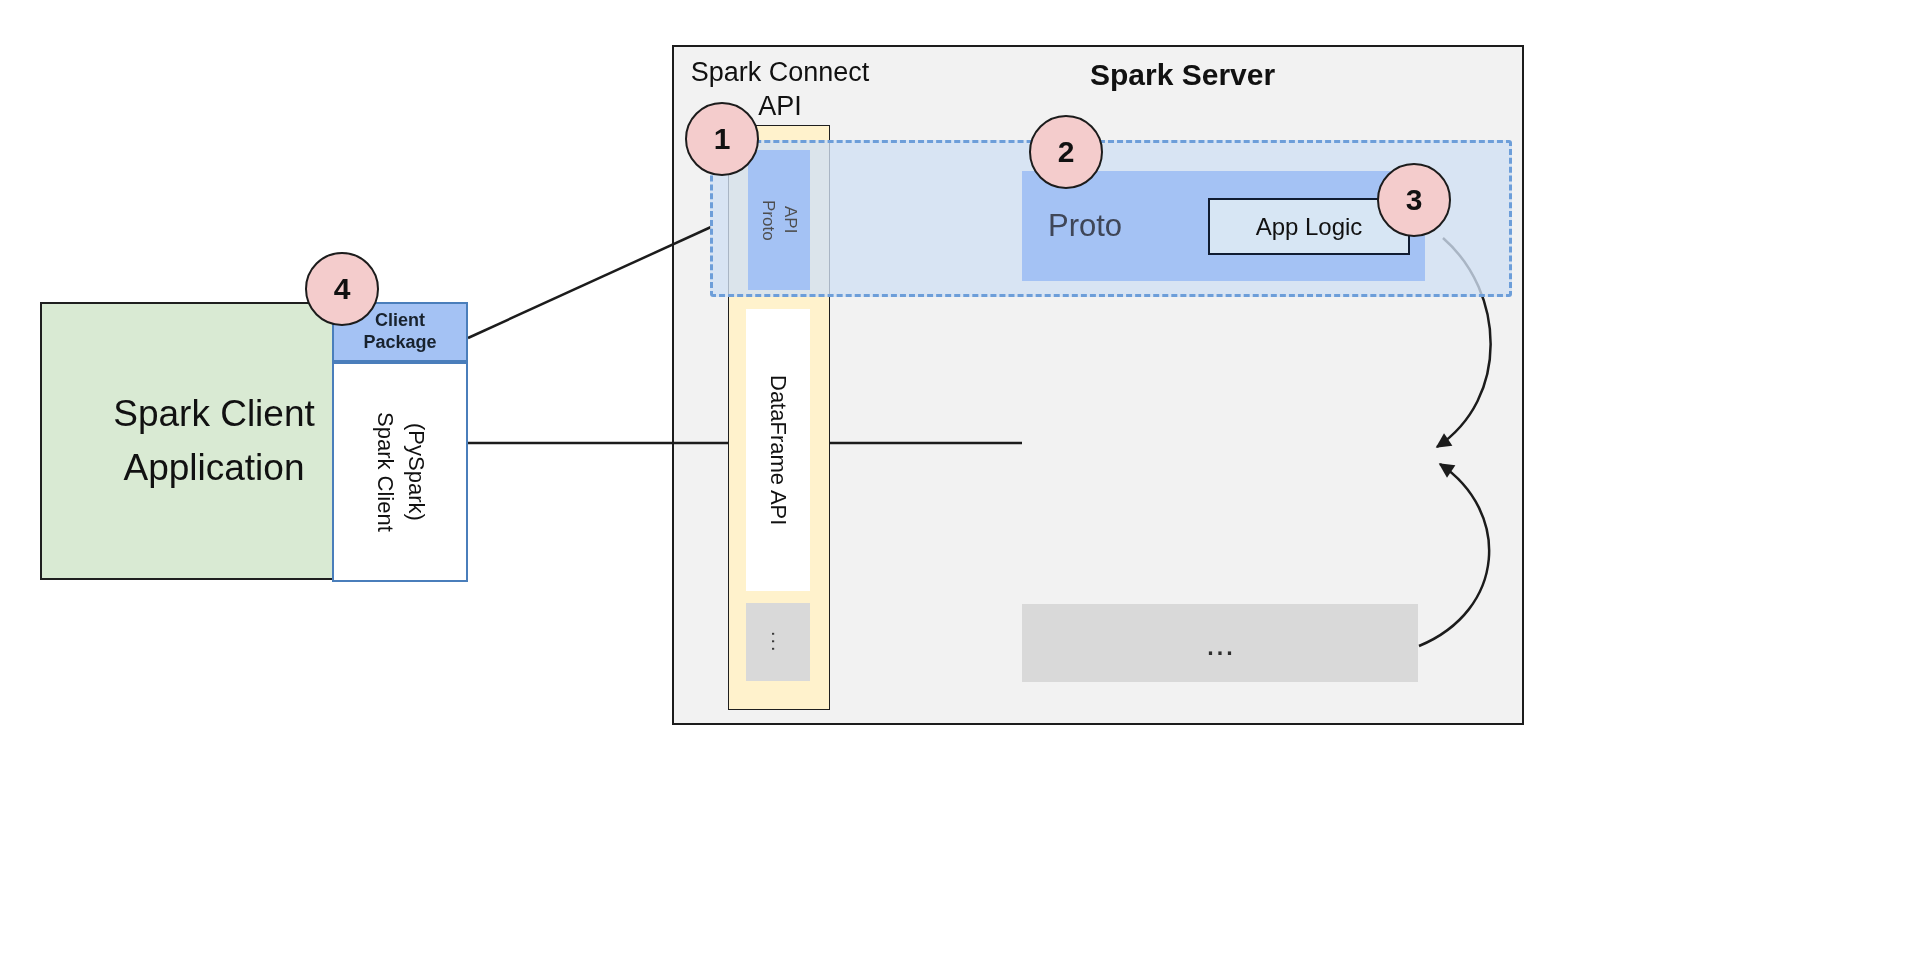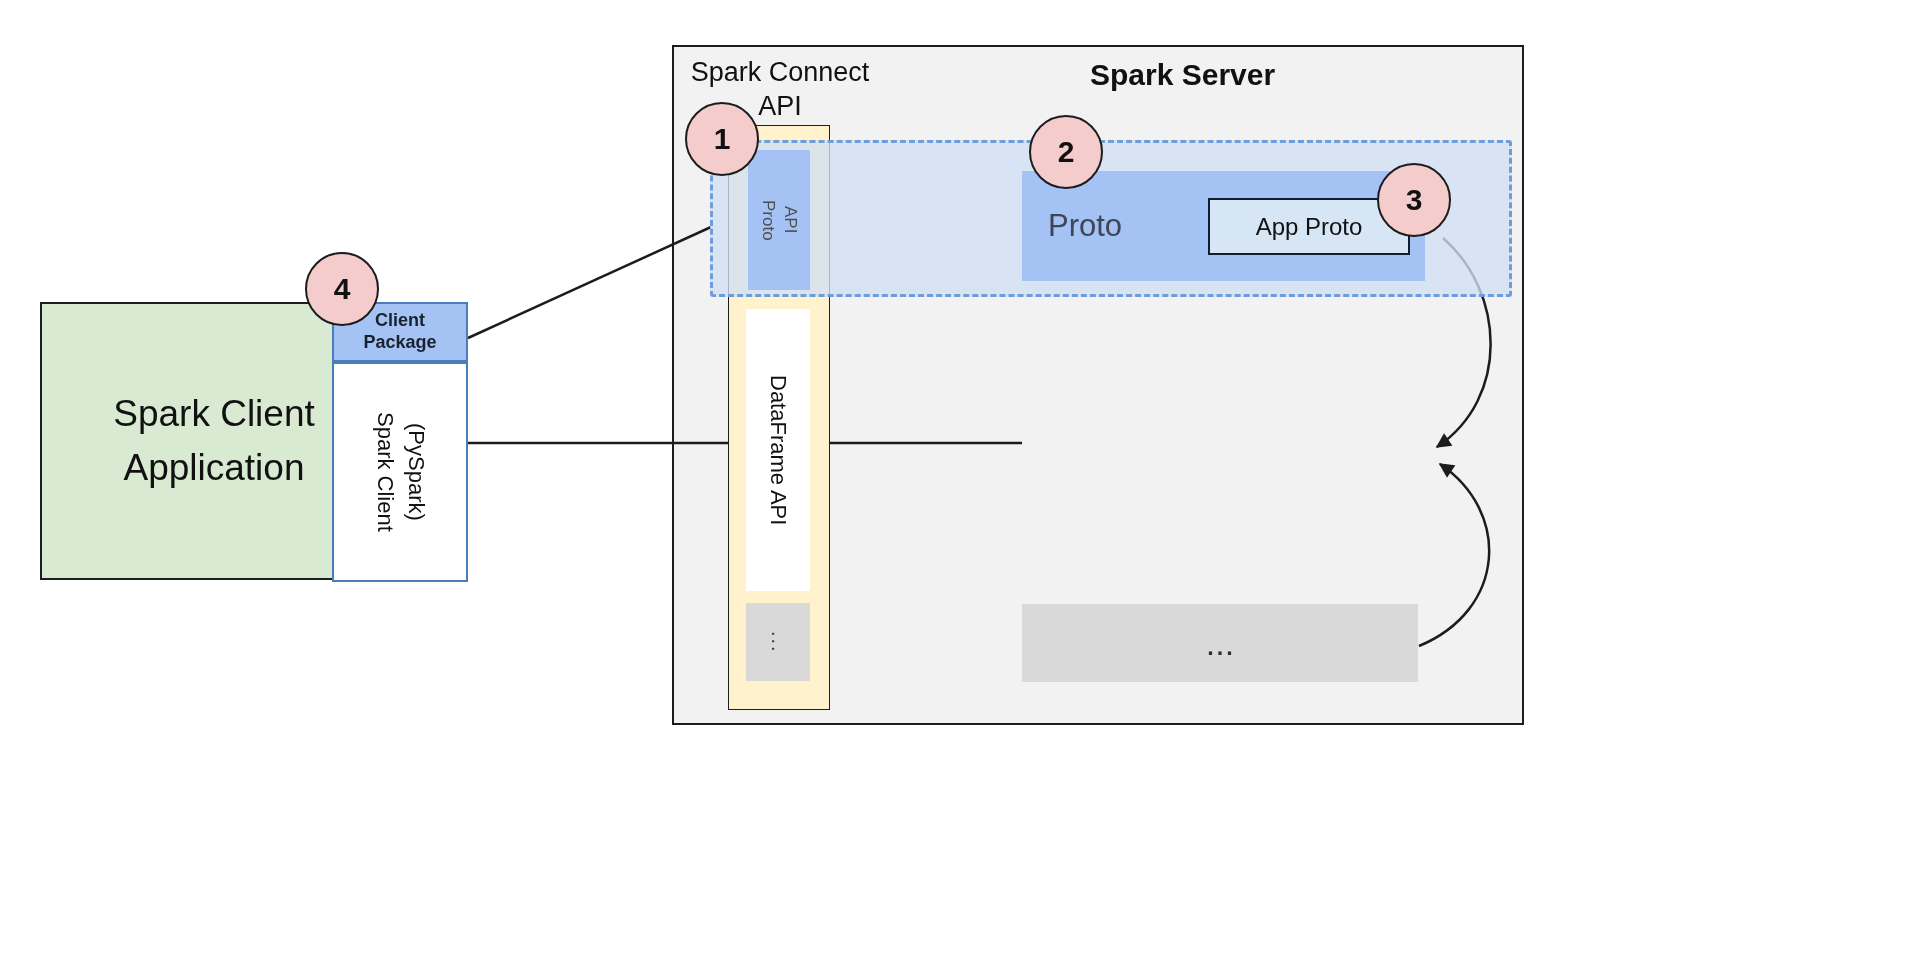--- a/index.html
+++ b/index.html
@@ -85,21 +85,21 @@
 
   <div class="box proto">
     <span class="vtext">Proto</span>
     <span class="vtext">API</span>
   </div>
 
   <div class="box plugin">
     <span>Proto</span>
   </div>
   <div class="box applogic center">
-    <span>App Proto</span>
+    <span>App Logic</span>
   </div>
 
   <div class="box dataframe center">
     <span class="vtext">DataFrame API</span>
   </div>
   <div class="box col-more center">
     <span class="vtext">...</span>
   </div>
 
   <div class="box bottom-more center">

